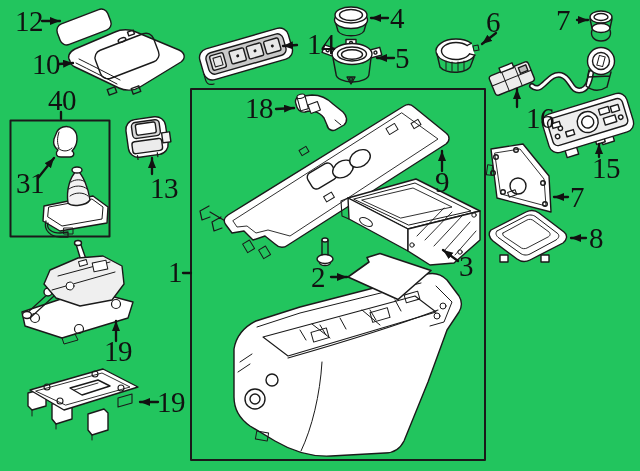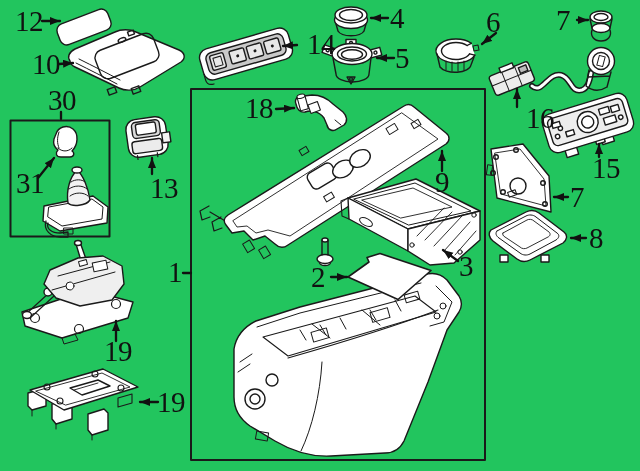--- a/index.html
+++ b/index.html
@@ -356,21 +356,21 @@
       <line x1="586" y1="238" x2="571" y2="238" marker-end="url(#ah)"></line>
       <line x1="442" y1="171" x2="442" y2="151" marker-end="url(#ah)"></line>
       <line x1="458" y1="261" x2="443" y2="250" marker-end="url(#ah)"></line>
       <line x1="331" y1="277" x2="347" y2="277" marker-end="url(#ah)"></line>
     </g>
   </g>
 </svg>
 
 <div class="co" style="left:29px;top:21px">12</div>
 <div class="co" style="left:46px;top:64px">10</div>
-<div class="co" style="left:62px;top:100px">30</div>
+<div class="co" style="left:62px;top:100px">40</div>
 <div class="co" style="left:30px;top:183px">31</div>
 <div class="co" style="left:164px;top:188px">13</div>
 <div class="co" style="left:175px;top:272px">1</div>
 <div class="co" style="left:118px;top:351px">19</div>
 <div class="co" style="left:171px;top:402px">19</div>
 <div class="co" style="left:259px;top:108px">18</div>
 <div class="co" style="left:321px;top:44px">14</div>
 <div class="co" style="left:397px;top:18px">4</div>
 <div class="co" style="left:402px;top:58px">5</div>
 <div class="co" style="left:493px;top:22px">6</div>

